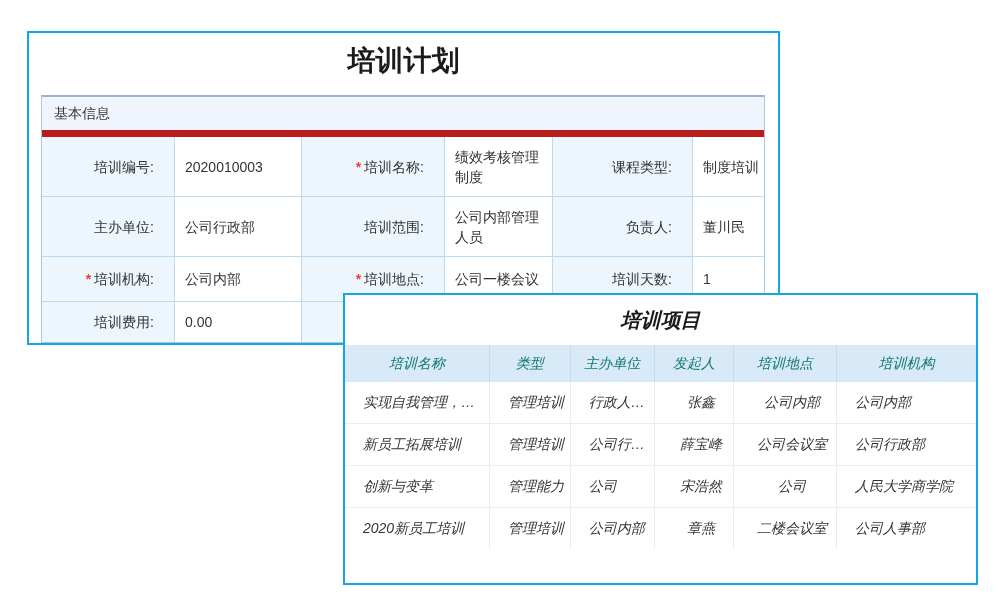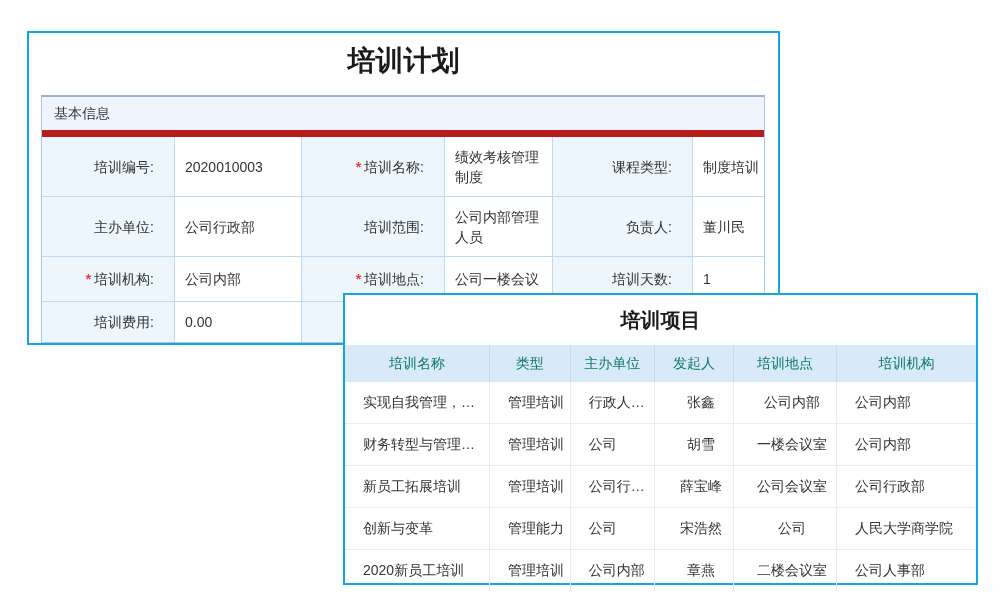--- a/index.html
+++ b/index.html
@@ -2,21 +2,21 @@
 <html><head>
 <meta charset="utf-8">
 <style>
   html,body{margin:0;padding:0;}
   body{
     width:1000px;height:600px;position:relative;background:#ffffff;overflow:hidden;
     font-family:"Liberation Sans","DejaVu Sans",sans-serif;color:#333;
   }
   .panel{position:absolute;background:#fff;border:2px solid #14a5e3;box-sizing:border-box;}
   .panel-plan{left:27px;top:31px;width:753px;height:314px;z-index:1;}
-  .panel-proj{left:343px;top:293px;width:635px;height:292px;z-index:2;}
+  .panel-proj{left:343px;top:293px;width:635px;height:292px;z-index:2;font-style:italic;}
 
   .plan-title{margin-top:12px;line-height:32px;text-align:center;font-size:28px;font-weight:bold;color:#1a1a1a;}
 
   .form{
     margin:18px 13px 0 12px;
     display:grid;
     grid-template-columns:133px 127px 143px 108px 140px 1fr;
     grid-template-rows:40px 60px 60px 45px 40px;
     border:1px solid #a9c9e4;border-top:2px solid #9db3d6;
     font-size:14px;
@@ -146,28 +146,20 @@
     <tbody>
       <tr>
         <td class="link">实现自我管理，提...</td>
         <td>管理培训</td>
         <td>行政人事部</td>
         <td class="ctr link">张鑫</td>
         <td class="ctr">公司内部</td>
         <td class="col-last">公司内部</td>
       </tr>
       <tr>
-        <td class="link">财务转型与管理会计</td>
-        <td>管理培训</td>
-        <td>公司</td>
-        <td class="ctr link">胡雪</td>
-        <td class="ctr">一楼会议室</td>
-        <td class="col-last">公司内部</td>
-      </tr>
-      <tr>
         <td class="link">新员工拓展培训</td>
         <td>管理培训</td>
         <td>公司行政部</td>
         <td class="ctr link">薛宝峰</td>
         <td class="ctr">公司会议室</td>
         <td class="col-last">公司行政部</td>
       </tr>
       <tr>
         <td class="link">创新与变革</td>
         <td>管理能力</td>

